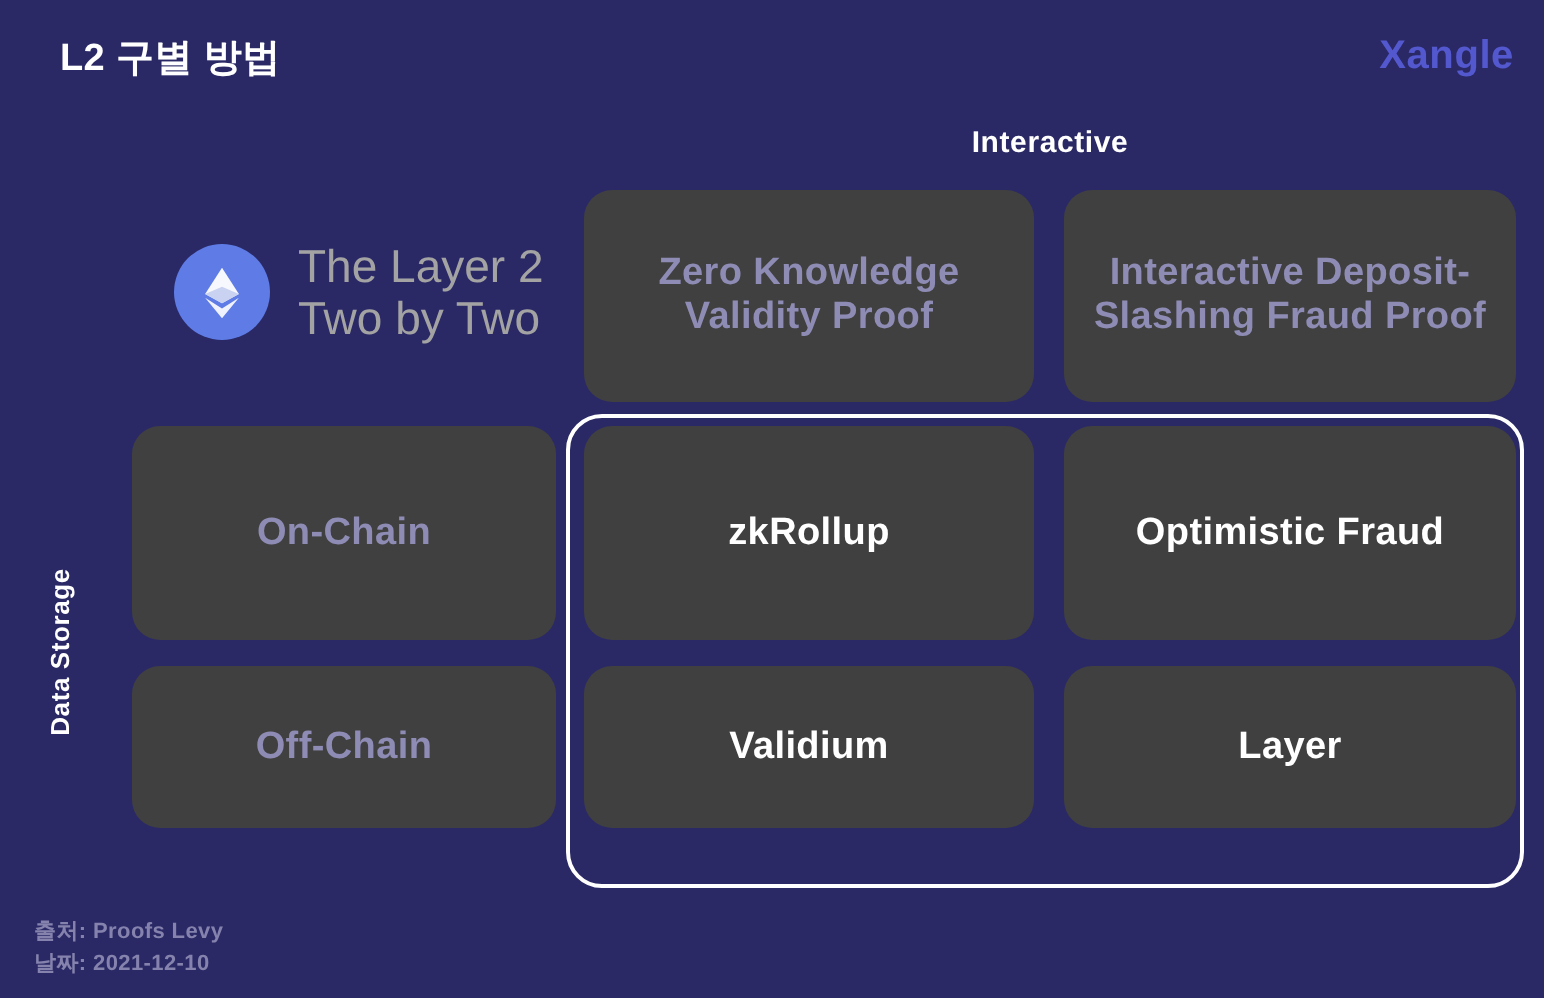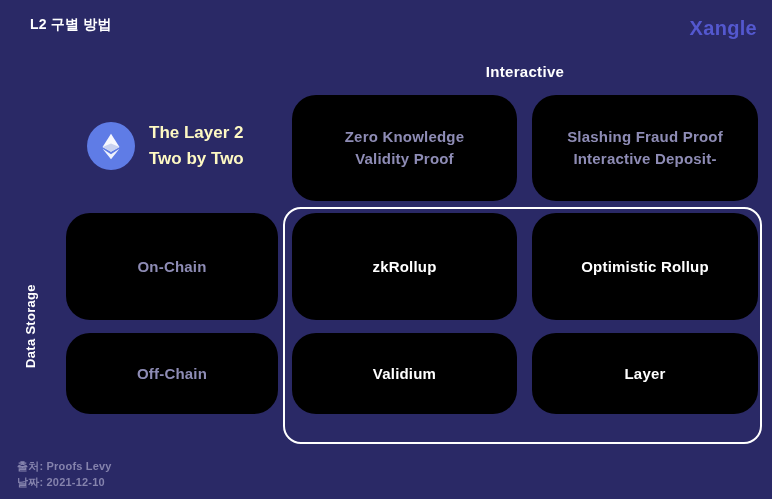--- a/index.html
+++ b/index.html
@@ -4,40 +4,40 @@
 <style>
   html,body{margin:0;padding:0;}
   body{
     width:772px;height:499px;position:relative;overflow:hidden;
     background:#2a2966;
     font-family:"Liberation Sans", sans-serif;
     -webkit-font-smoothing:antialiased;
   }
   .abs{position:absolute;}
   .page-title{
-    left:30px;top:16px;font-size:14px;font-weight:bold;color:#ffffff;
+    left:30px;top:16px;font-size:19px;font-weight:bold;color:#ffffff;
     letter-spacing:.2px;
   }
   .brand{
     right:15px;top:17px;font-size:20px;font-weight:bold;color:#5458cf;
     letter-spacing:.3px;
   }
   .col-axis{
     left:292px;top:63px;width:466px;text-align:center;
     font-size:15px;font-weight:bold;color:#ffffff;letter-spacing:.3px;
   }
   .row-axis{
     left:30px;top:326px;transform:translate(-50%,-50%) rotate(-90deg);
     transform-origin:center;white-space:nowrap;
     font-size:13px;font-weight:bold;color:#ffffff;letter-spacing:.3px;
   }
   .cell{
-    background:#000000;border-radius:24px;
+    background:#404040;border-radius:14px;
     display:flex;align-items:center;justify-content:center;text-align:center;
-    font-weight:bold;font-size:15px;letter-spacing:.2px;line-height:22px;
+    font-weight:bold;font-size:19px;letter-spacing:.2px;line-height:22px;
   }
   .cell.muted{color:#8e8cb5;}
   .cell.bright{color:#ffffff;}
   
   .c1{left:66px;width:212px;}
   .c2{left:292px;width:225px;}
   .c3{left:532px;width:226px;}
   .rh{top:95px;height:106px;}
   .r1{top:213px;height:107px;}
   .r2{top:333px;height:81px;}
@@ -47,21 +47,21 @@
     box-sizing:border-box;pointer-events:none;
   }
   .legend{
     left:87px;top:119px;width:191px;height:54px;
     display:flex;align-items:center;gap:14px;
   }
   .eth-circle{
     width:48px;height:48px;border-radius:50%;background:#5f7ce6;
     display:flex;align-items:center;justify-content:center;flex:0 0 auto;
   }
-  .legend-text{color:#fef9c3;font-weight:bold;font-size:17px;line-height:26px;}
+  .legend-text{color:#a3a3a3;font-weight:normal;font-size:23px;line-height:26px;}
   .footer{
     left:17px;top:458px;font-size:11px;font-weight:bold;color:#8583ad;
     line-height:16px;letter-spacing:.2px;
   }
 </style>
 </head>
 <body>
 
 <div class="abs page-title">L2 구별 방법</div>
 <div class="abs brand">Xangle</div>
@@ -84,30 +84,30 @@
 </div>
 
 <div class="abs cell muted c2 rh">
   <div>
     <div>Zero Knowledge</div>
     <div>Validity Proof</div>
   </div>
 </div>
 <div class="abs cell muted c3 rh">
   <div>
+    <div>Interactive Deposit-</div>
     <div>Slashing Fraud Proof</div>
-    <div>Interactive Deposit-</div>
   </div>
 </div>
 
 <div class="abs cell muted c1 r1">On-Chain</div>
 <div class="abs cell muted c1 r2">Off-Chain</div>
 
 <div class="abs cell bright c2 r1">zkRollup</div>
-<div class="abs cell bright c3 r1">Optimistic Rollup</div>
+<div class="abs cell bright c3 r1">Optimistic Fraud</div>
 <div class="abs cell bright c2 r2">Validium</div>
 <div class="abs cell bright c3 r2">Layer</div>
 
 <div class="abs highlight-box"></div>
 
 <div class="abs footer">
   <div>출처: Proofs Levy</div>
   <div>날짜: 2021-12-10</div>
 </div>
 

